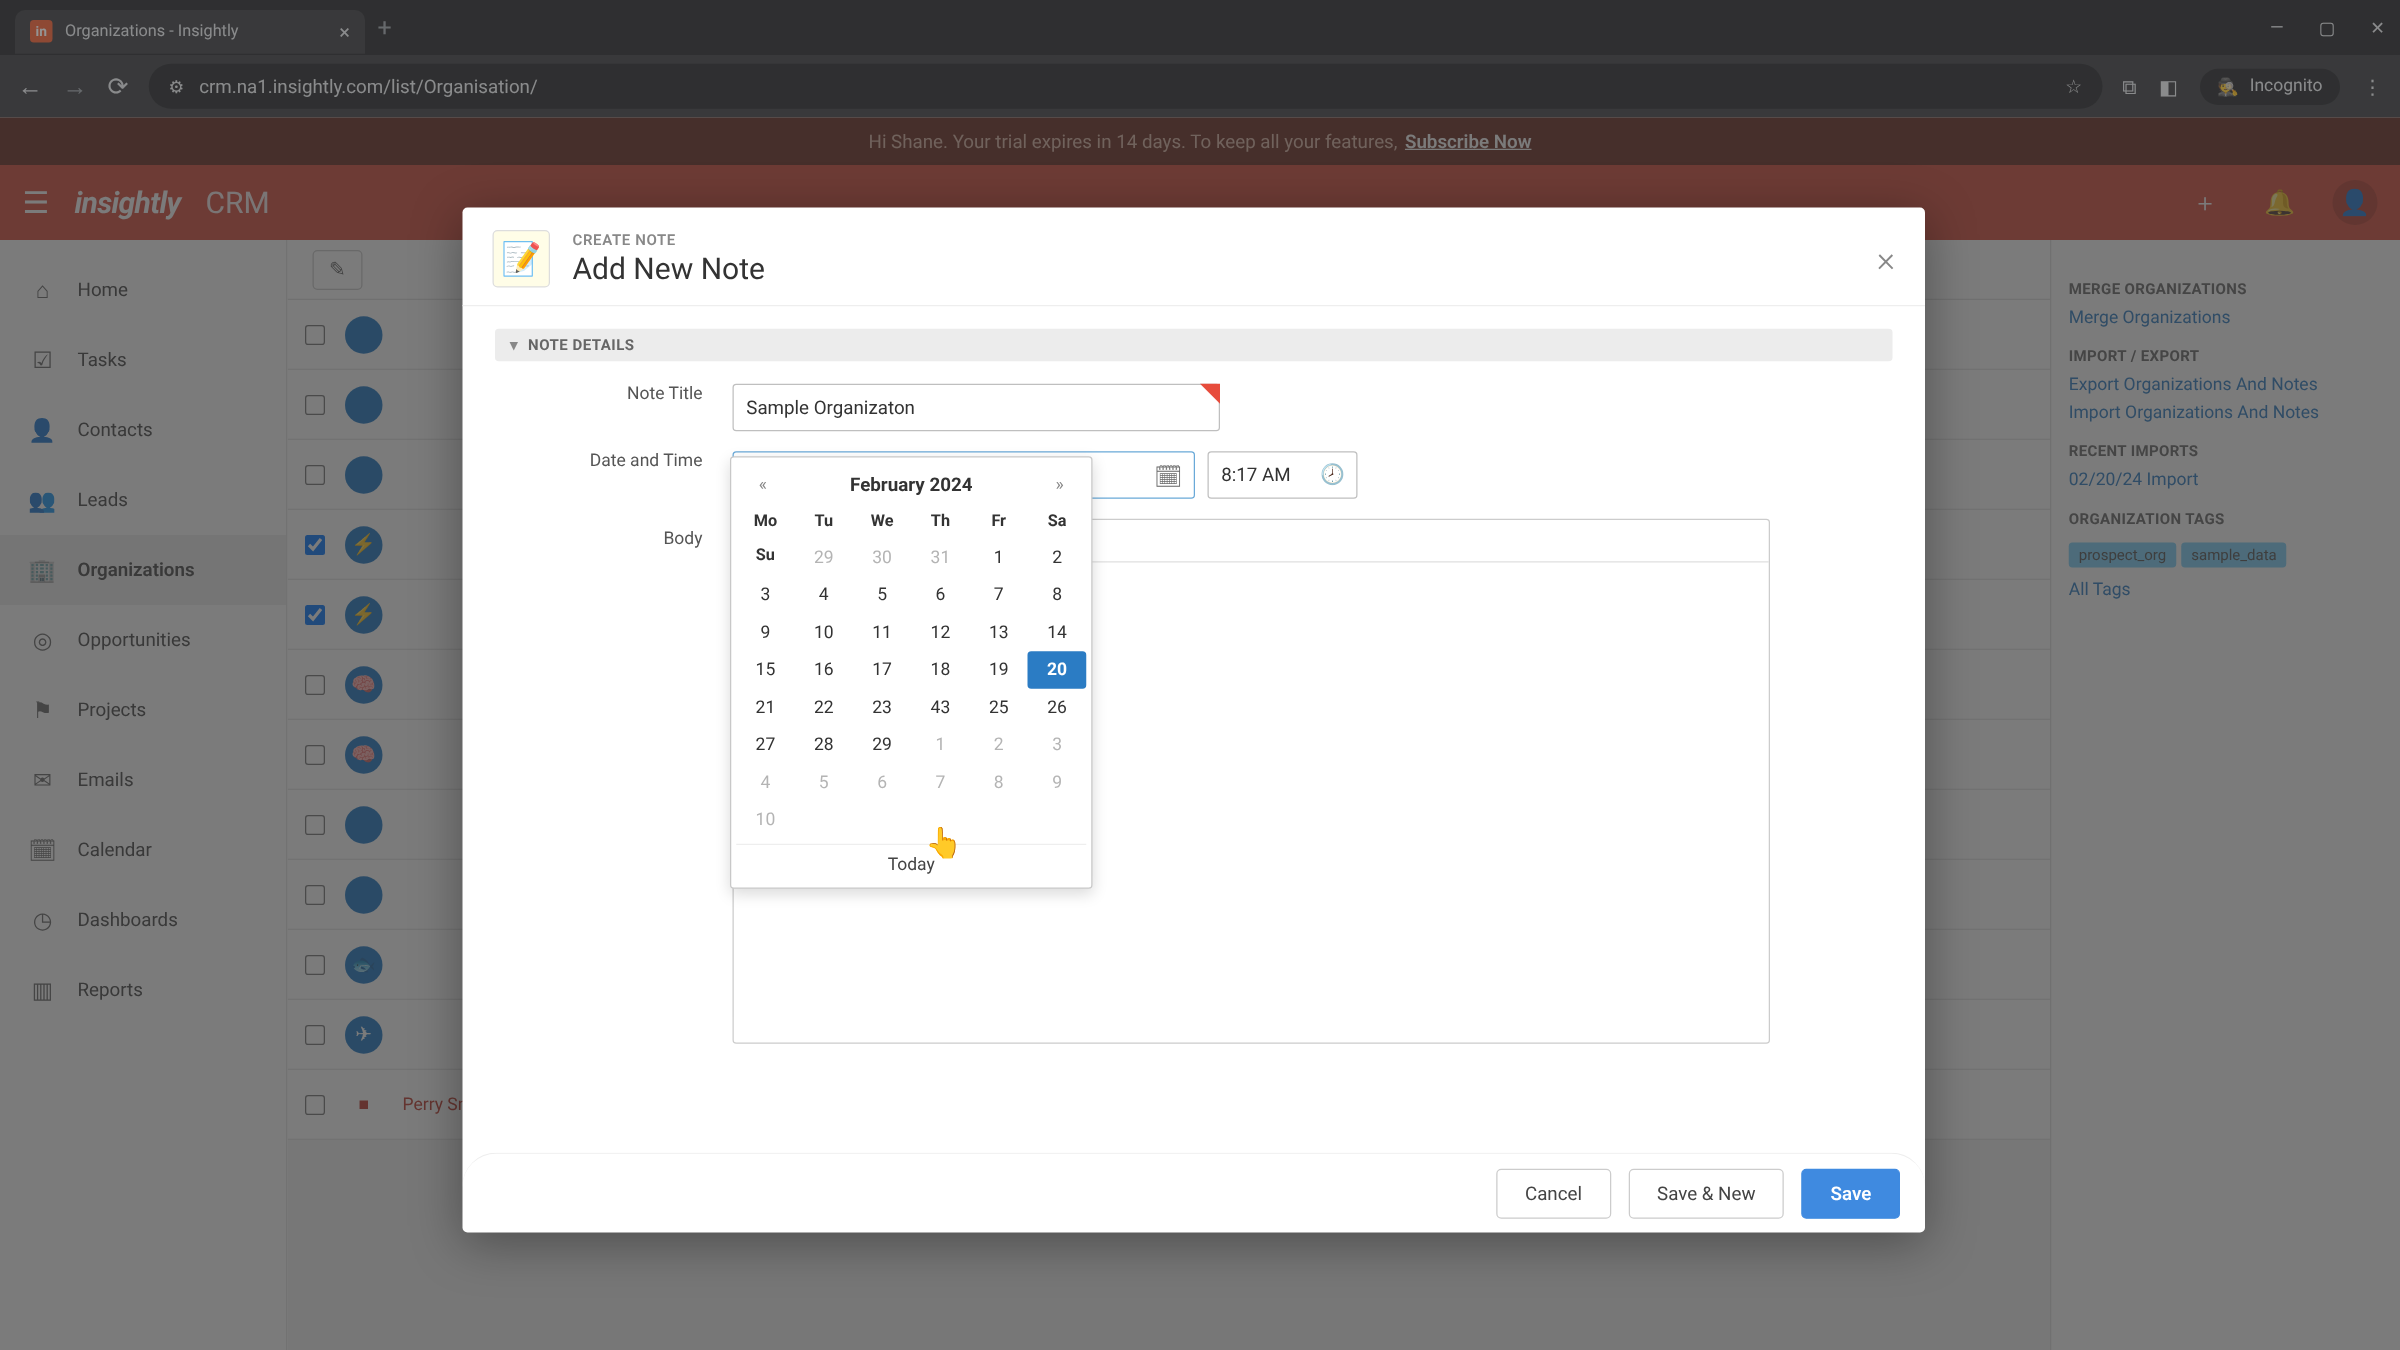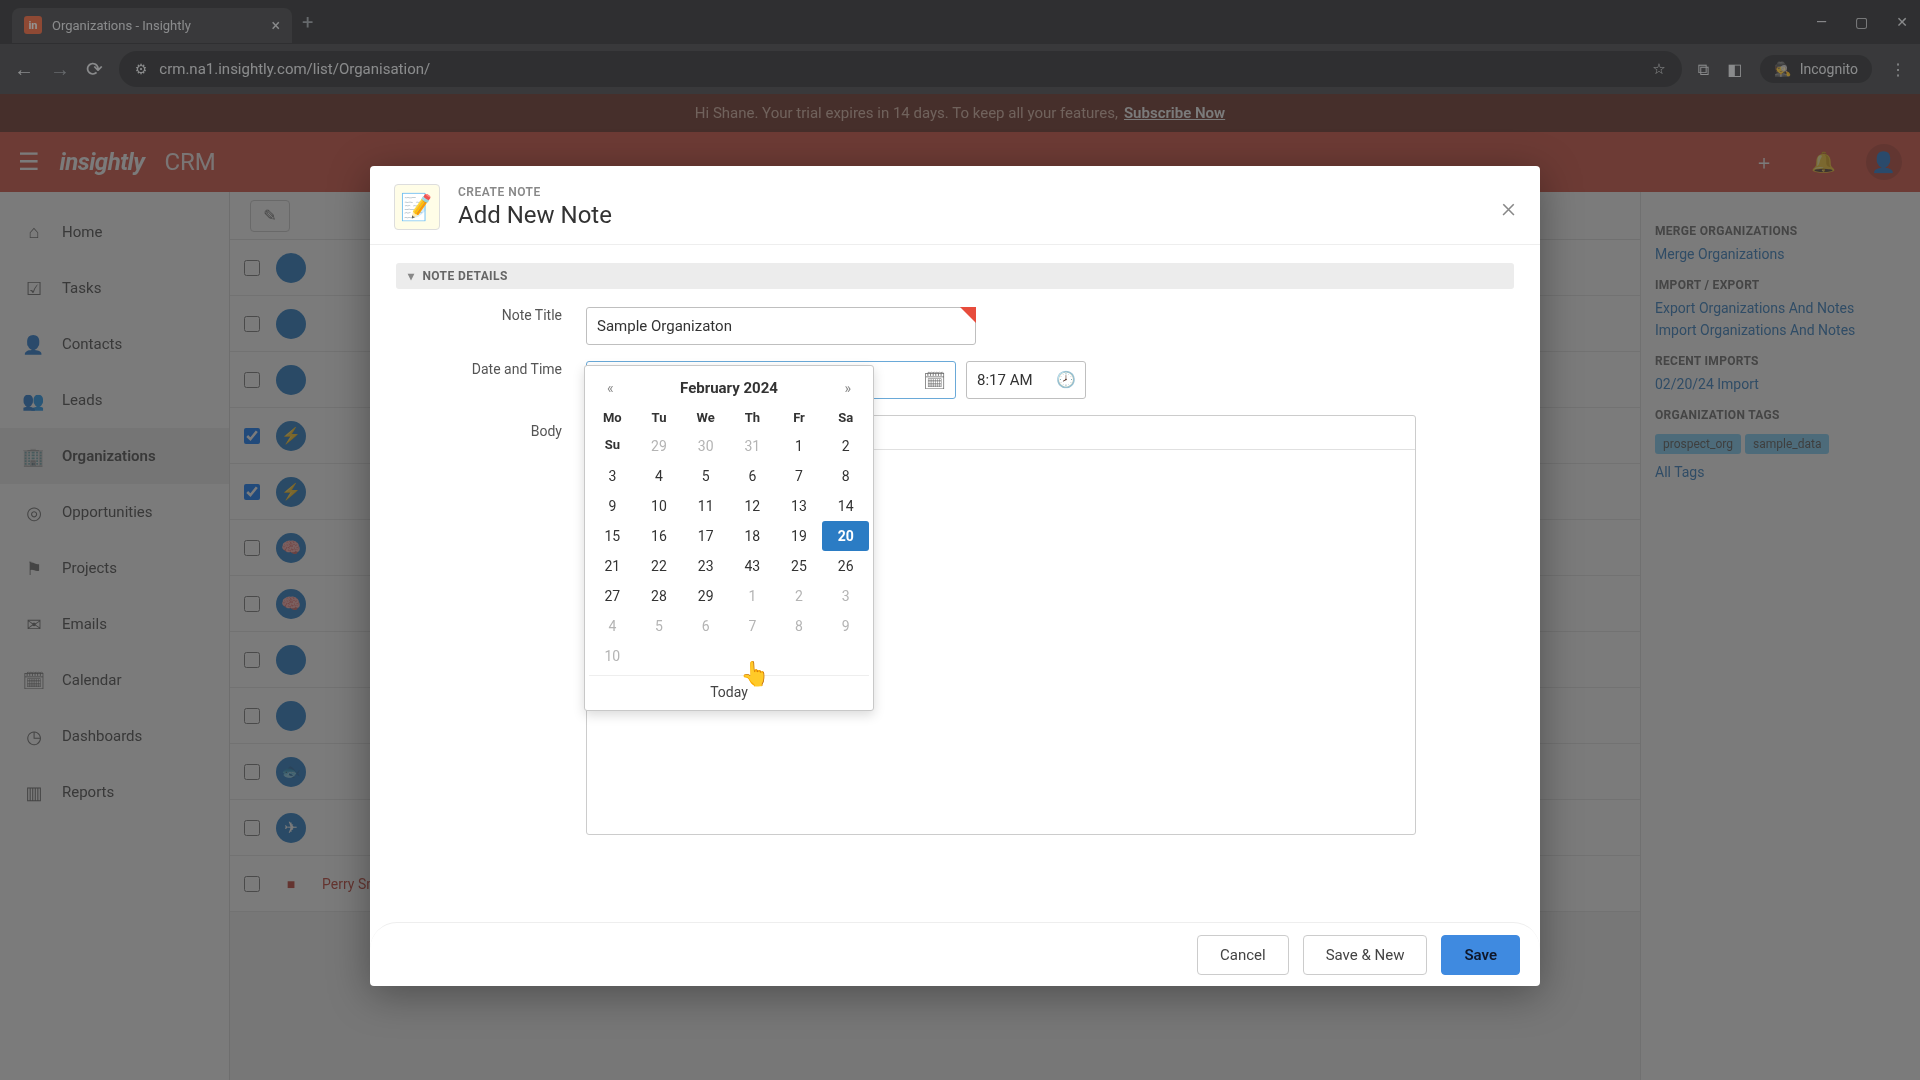--- a/index.html
+++ b/index.html
@@ -87,21 +87,21 @@
 .date-wrap { position: relative; display: inline-flex; }
 .date-wrap .cal-icon { position: absolute; right: 10px; top: 9px; font-size: 18px; color: #666; pointer-events: none; }
 .time-wrap { margin-left: 10px; position: relative; }
 .time-input { width: 120px; }
 .time-wrap .clock-icon { position: absolute; right: 10px; top: 9px; font-size: 16px; color: #666; pointer-events: none; }
 .body-area { width: 830px; height: 420px; border: 1px solid #ccc; border-radius: 3px; position: relative; }
 .body-toolbar { height: 34px; border-bottom: 1px solid #e0e0e0; display: flex; align-items: center; padding: 0 10px; gap: 14px; color: #555; font-size: 15px; }
 .body-toolbar .tb { cursor: pointer; padding: 2px 4px; }
 .modal-footer { height: 64px; border-top: 1px solid #eee; display: flex; align-items: center; justify-content: flex-end; padding: 0 20px; gap: 14px; border-radius: 27px; }
 .btn { height: 40px; padding: 0 22px; border-radius: 4px; font-size: 15px; cursor: pointer; border: 1px solid #ccc; background: #fff; color: #444; }
-.btn.primary { background: #3f8ae0; color: #0f172a; border-color: #3f8ae0; font-weight: 600; }
+.btn.primary { background: #3f8ae0; color: #ffffff; border-color: #3f8ae0; font-weight: 600; }
 
 
 .calendar-popup { position: absolute; top: 120px; left: 214px; width: 290px; background: #fff; border: 1px solid #c8c8c8; border-radius: 3px; box-shadow: 0 4px 12px rgba(0,0,0,0.15); z-index: 70; padding: 6px 4px 8px; }
 .cal-nav { display: flex; align-items: center; justify-content: space-between; padding: 6px 10px; }
 .cal-nav .navlink { font-size: 14px; color: #888; cursor: pointer; padding: 2px 8px; }
 .cal-nav .month { font-size: 15px; font-weight: 700; color: #333; }
 .cal-grid { display: grid; grid-template-columns: repeat(6, 1fr); text-align: center; }
 .cal-grid .dow { font-size: 13px; font-weight: 700; color: #333; padding: 6px 0; }
 .cal-grid .day { font-size: 14px; color: #333; padding: 7px 0; cursor: pointer; }
 .cal-grid .day.other { color: #b4b4b4; }

